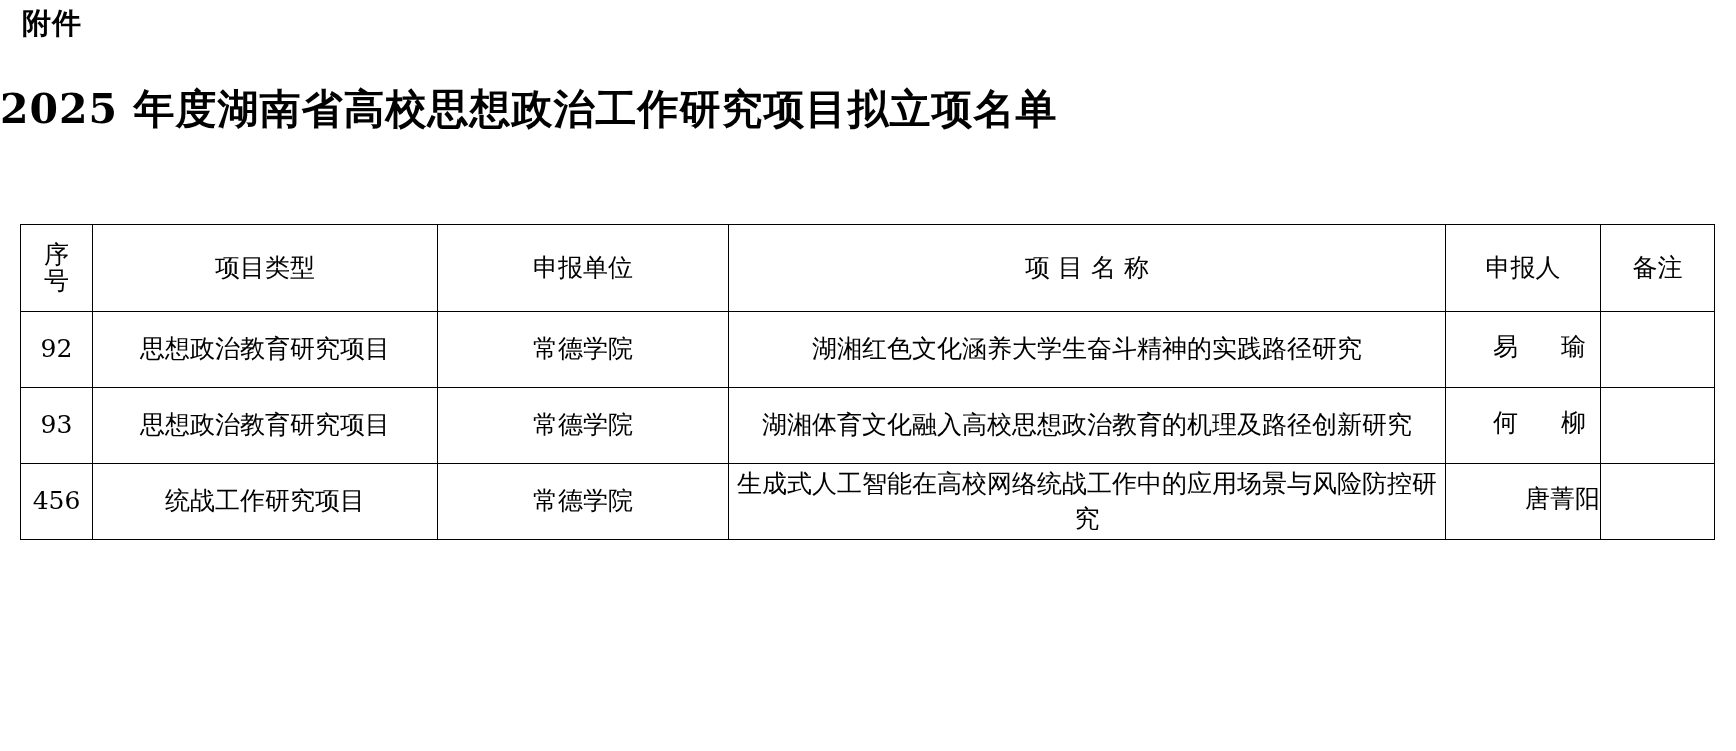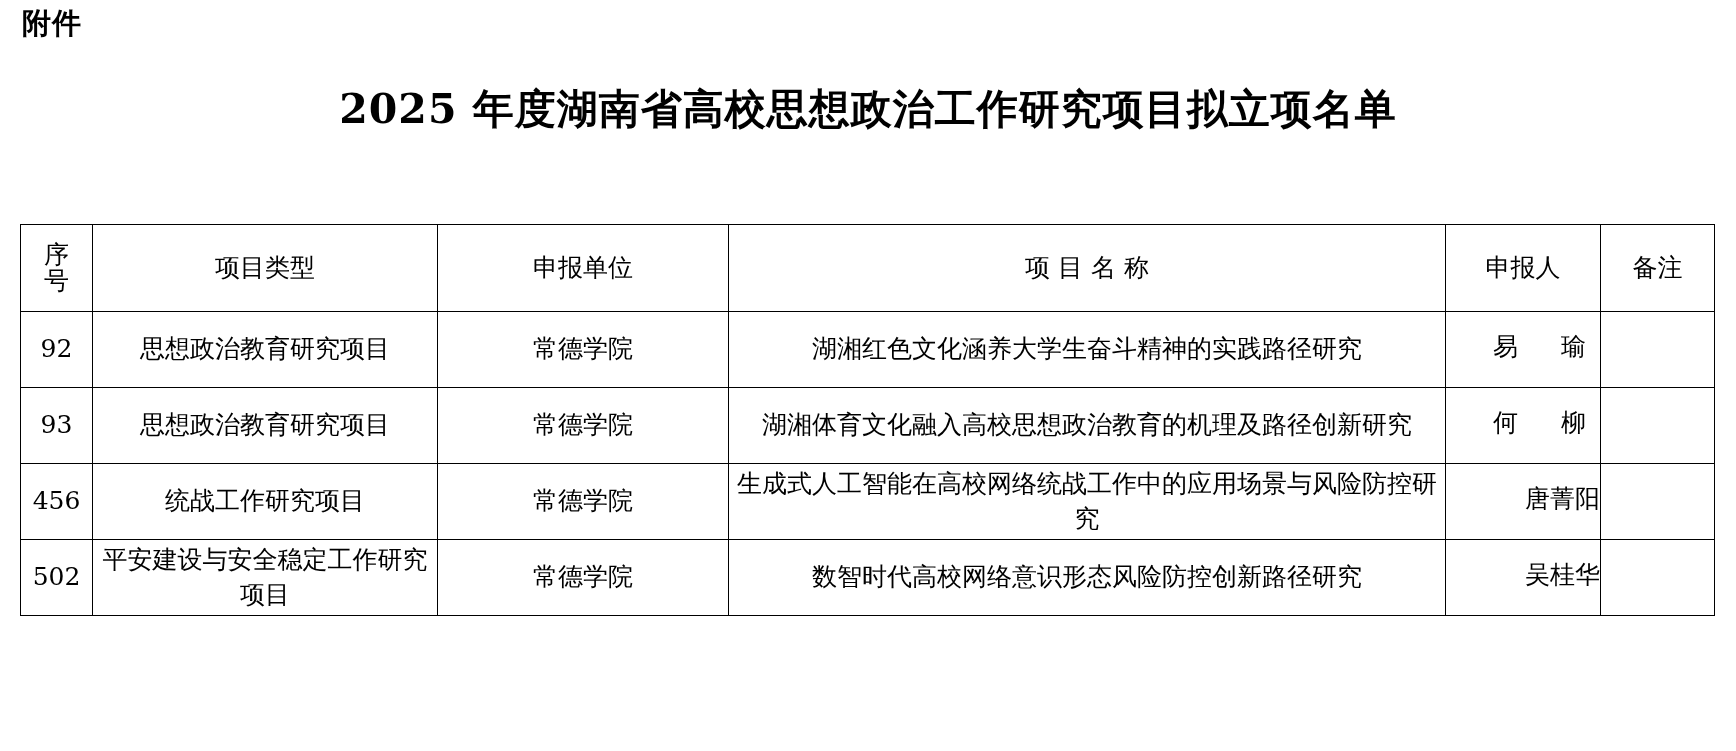--- a/index.html
+++ b/index.html
@@ -28,21 +28,21 @@
     font-size: 29px;
     font-weight: bold;
     font-family: "DejaVu Sans", "Liberation Sans", sans-serif;
     letter-spacing: 1px;
   }
   .doc-title {
     position: absolute;
     left: 0;
     right: 0;
     top: 82px;
-    text-align: center;
+    text-align: left;
     font-size: 41px;
     font-weight: bold;
     font-family: "DejaVu Serif", "Liberation Serif", serif;
     letter-spacing: 1px;
   }
   .table-wrap {
     position: absolute;
     left: 20px;
     top: 224px;
     width: 1694px;
@@ -158,25 +158,17 @@
           <td class="remark"></td>
         </tr>
         <tr>
           <td class="seq">456</td>
           <td class="type">统战工作研究项目</td>
           <td class="unit">常德学院</td>
           <td class="name">生成式人工智能在高校网络统战工作中的应用场景与风险防控研究</td>
           <td class="person"><span>唐菁阳</span></td>
           <td class="remark"></td>
         </tr>
-        <tr>
-          <td class="seq">502</td>
-          <td class="type">平安建设与安全稳定工作研究项目</td>
-          <td class="unit">常德学院</td>
-          <td class="name">数智时代高校网络意识形态风险防控创新路径研究</td>
-          <td class="person"><span>吴桂华</span></td>
-          <td class="remark"></td>
-        </tr>
       </tbody>
     </table>
   </div>
 
 </div>
 
 </body></html>

